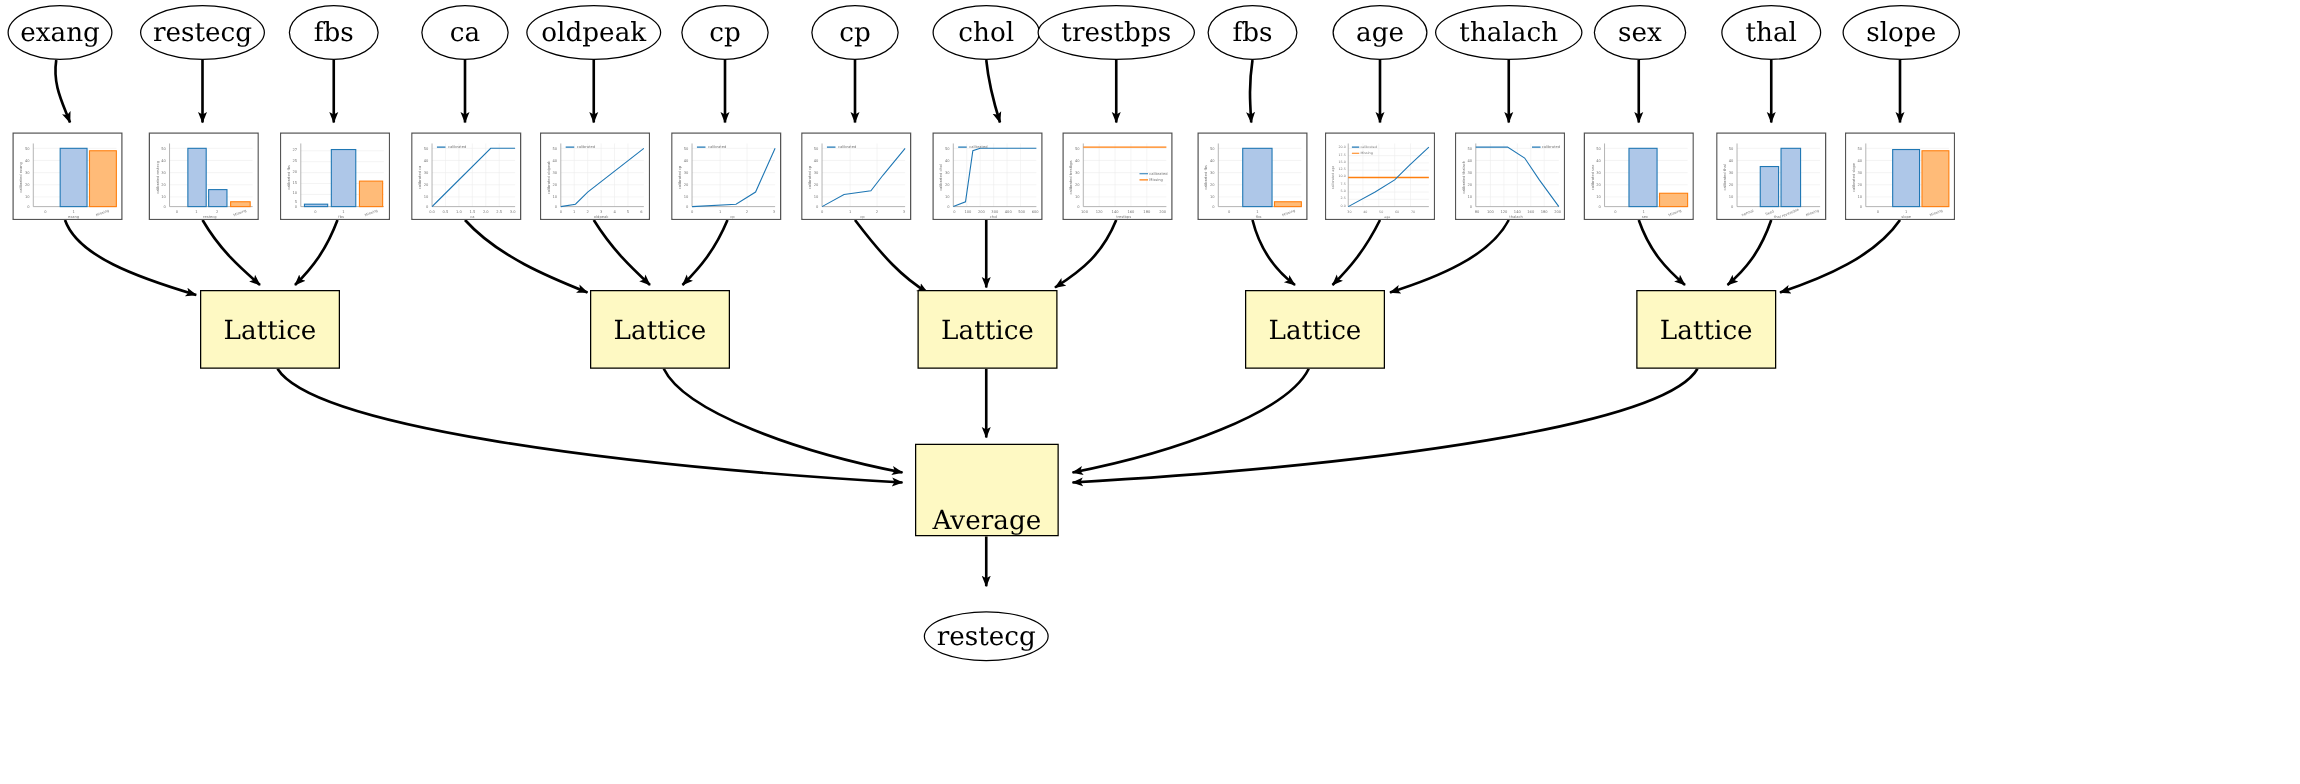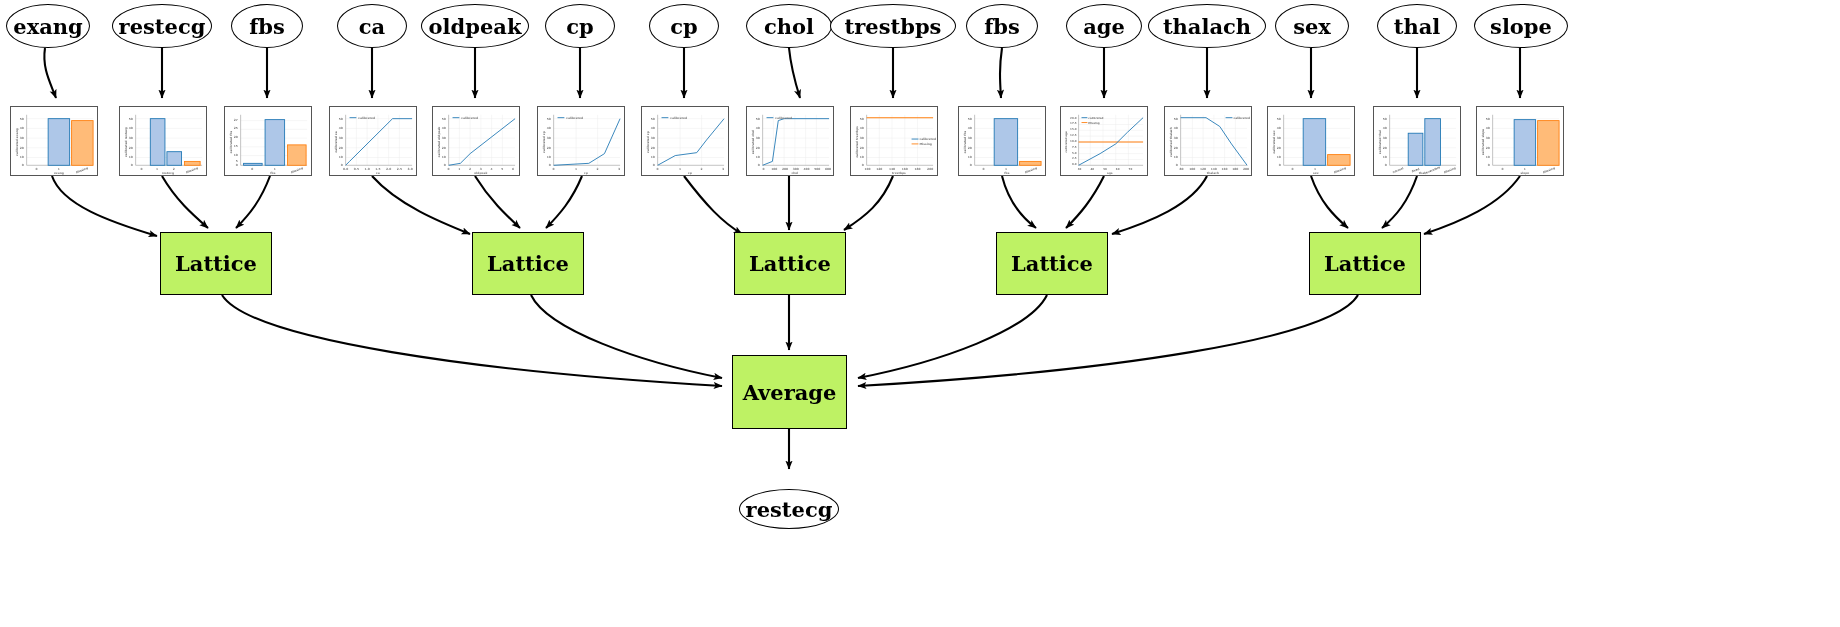--- a/index.html
+++ b/index.html
@@ -1,24 +1,24 @@
 <!DOCTYPE html>
 <html><head>
 <meta charset="utf-8">
 <style>
   html,body{margin:0;padding:0;background:#ffffff;}
   body{width:1840px;height:627px;position:relative;overflow:hidden;
        font-family:"DejaVu Serif", serif;}
-  #stage{position:absolute;left:0;top:0;width:1840px;height:627px;font-weight:bold;}
+  #stage{position:absolute;left:0;top:0;width:1840px;height:627px;}
   svg.edges{position:absolute;left:0;top:0;width:1840px;height:627px;pointer-events:none;}
 
   .node-ellipse{position:absolute;border:1.3px solid #000;border-radius:50%;
       background:#fff;display:flex;align-items:center;justify-content:center;
       font-size:21px;color:#000;box-sizing:border-box;}
-  .node-box{position:absolute;border:1.5px solid #000;background:#bef264;
+  .node-box{position:absolute;border:1.5px solid #000;background:#fef9c3;
       display:flex;align-items:center;justify-content:center;
       font-size:21px;color:#000;box-sizing:border-box;}
 
   .plot{position:absolute;border:1.4px solid #555;background:#fff;box-sizing:border-box;}
   .plot svg{display:block;width:100%;height:100%;}
   .ptext{font-family:"DejaVu Sans", sans-serif;fill:#777;}
 </style>
 </head>
 <body>
 
@@ -660,21 +660,21 @@
   <div class="node-box" style="left:734px;top:232px;width:112px;height:63px;">
     <span>Lattice</span>
     </div>
   <div class="node-box" style="left:996px;top:232px;width:112px;height:63px;">
     <span>Lattice</span>
     </div>
   <div class="node-box" style="left:1309px;top:232px;width:112px;height:63px;">
     <span>Lattice</span>
     </div>
 
-  <div class="node-box" style="left:732px;top:355px;width:115px;height:74px;">
+  <div class="node-box" style="left:732px;top:355px;width:115px;height:74px;align-items:flex-end;">
     <span>Average</span>
     </div>
 
   <div class="node-ellipse" style="left:739px;top:489px;width:100px;height:40px;">
     <span>restecg</span>
     </div>
 
 </div>
 
 </body></html>

